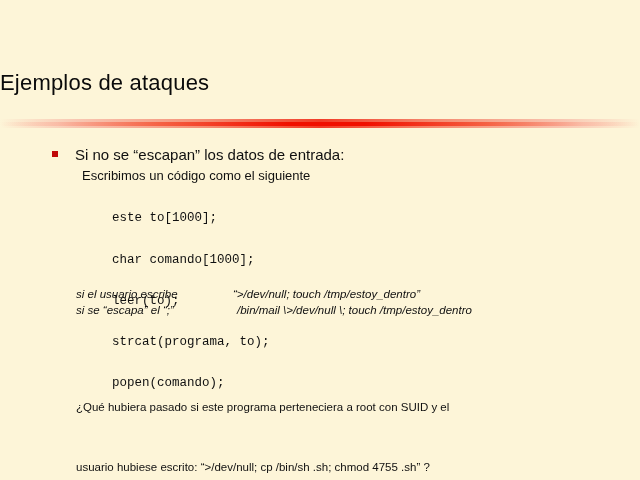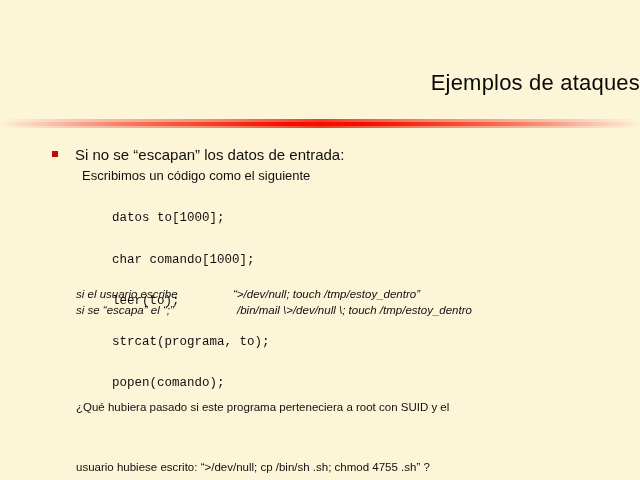--- a/index.html
+++ b/index.html
@@ -20,21 +20,21 @@
     position: absolute;
     inset: 0;
   }
 
   
   #slide-title {
     position: absolute;
     top: 69px;
     left: 0;
     width: 640px;
-    text-align: right;
+    text-align: left;
     font-size: 22px;
     font-weight: normal;
     letter-spacing: 0.2px;
     color: #0a0a0a;
     line-height: 28px;
   }
 
   
   #title-divider {
     position: absolute;
@@ -183,21 +183,21 @@
   </div>
 
   <div id="bullet-row">
     <span id="bullet-marker"></span>
     <span id="bullet-text">Si no se “escapan” los datos de entrada:</span>
   </div>
 
   <div id="intro-line">Escribimos un código como el siguiente</div>
 
   <div id="code-block">
-    <span class="code-line">datos to[1000];</span>
+    <span class="code-line">este to[1000];</span>
     <span class="code-line">char comando[1000];</span>
     <span class="code-line">leer(to);</span>
     <span class="code-line">strcat(programa, to);</span>
     <span class="code-line">popen(comando);</span>
   </div>
 
   <div id="example-table">
     <span class="ex-row">
       <span class="ex-label">si el usuario escribe</span><span class="ex-value">“&gt;/dev/null; touch /tmp/estoy_dentro”</span>
     </span>

